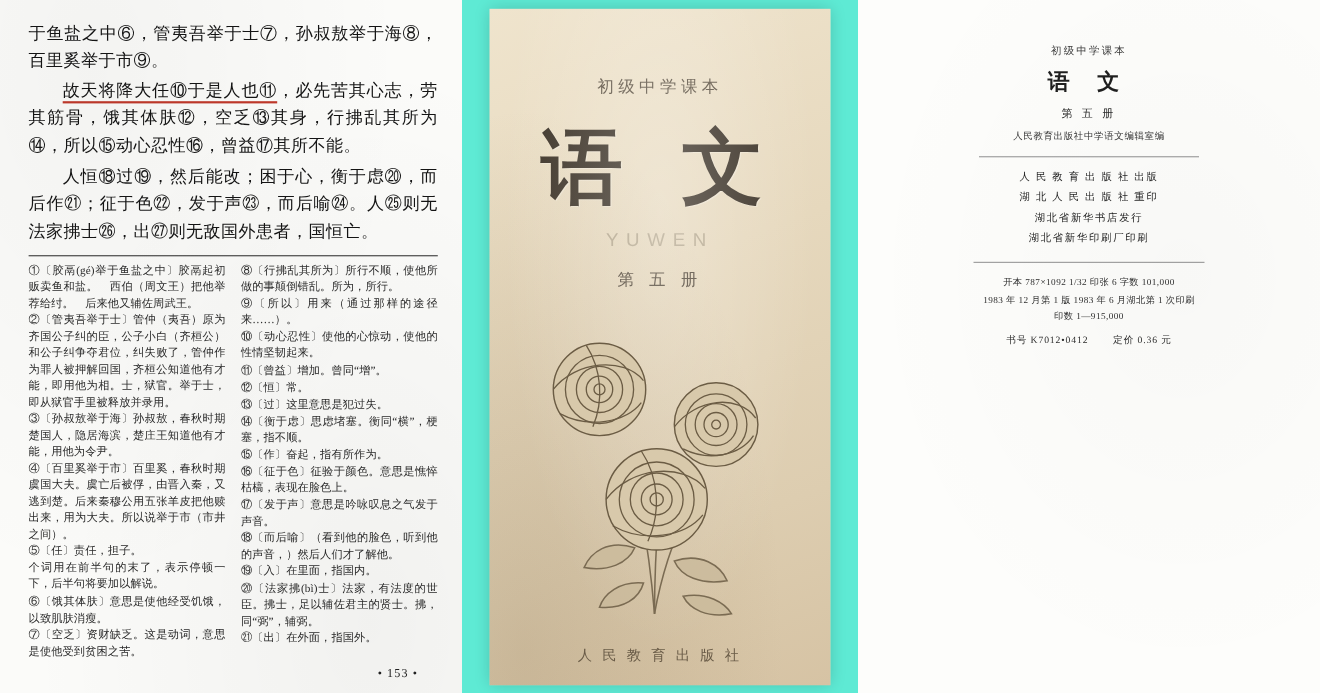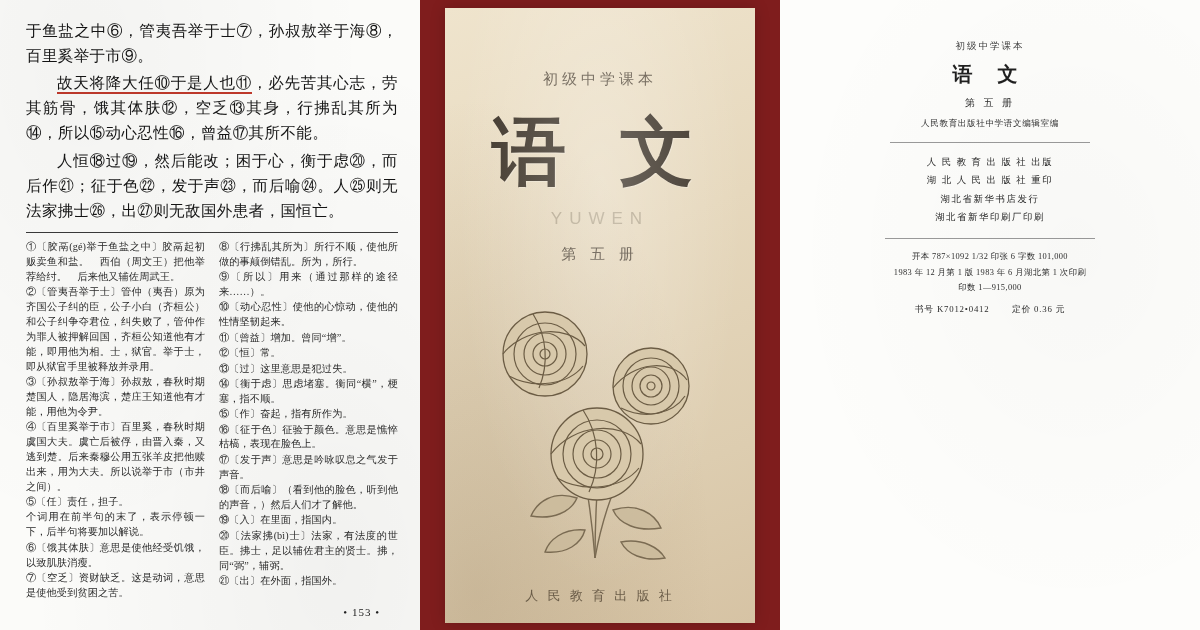--- a/index.html
+++ b/index.html
@@ -11,21 +11,21 @@
     width: 1200px;
     height: 630px;
     overflow: hidden;
     font-family: "Liberation Serif", serif;
     position: relative;
   }
   .page {
     position: absolute;
     inset: 0;
     display: flex;
-    background: #7f1d1d;
+    background: #5eead4;
   }
 
   
   .scan-left {
     position: relative;
     width: 420px;
     height: 630px;
     background: #fbfbf9;
     padding: 18px 22px 10px 26px;
     box-sizing: border-box;

